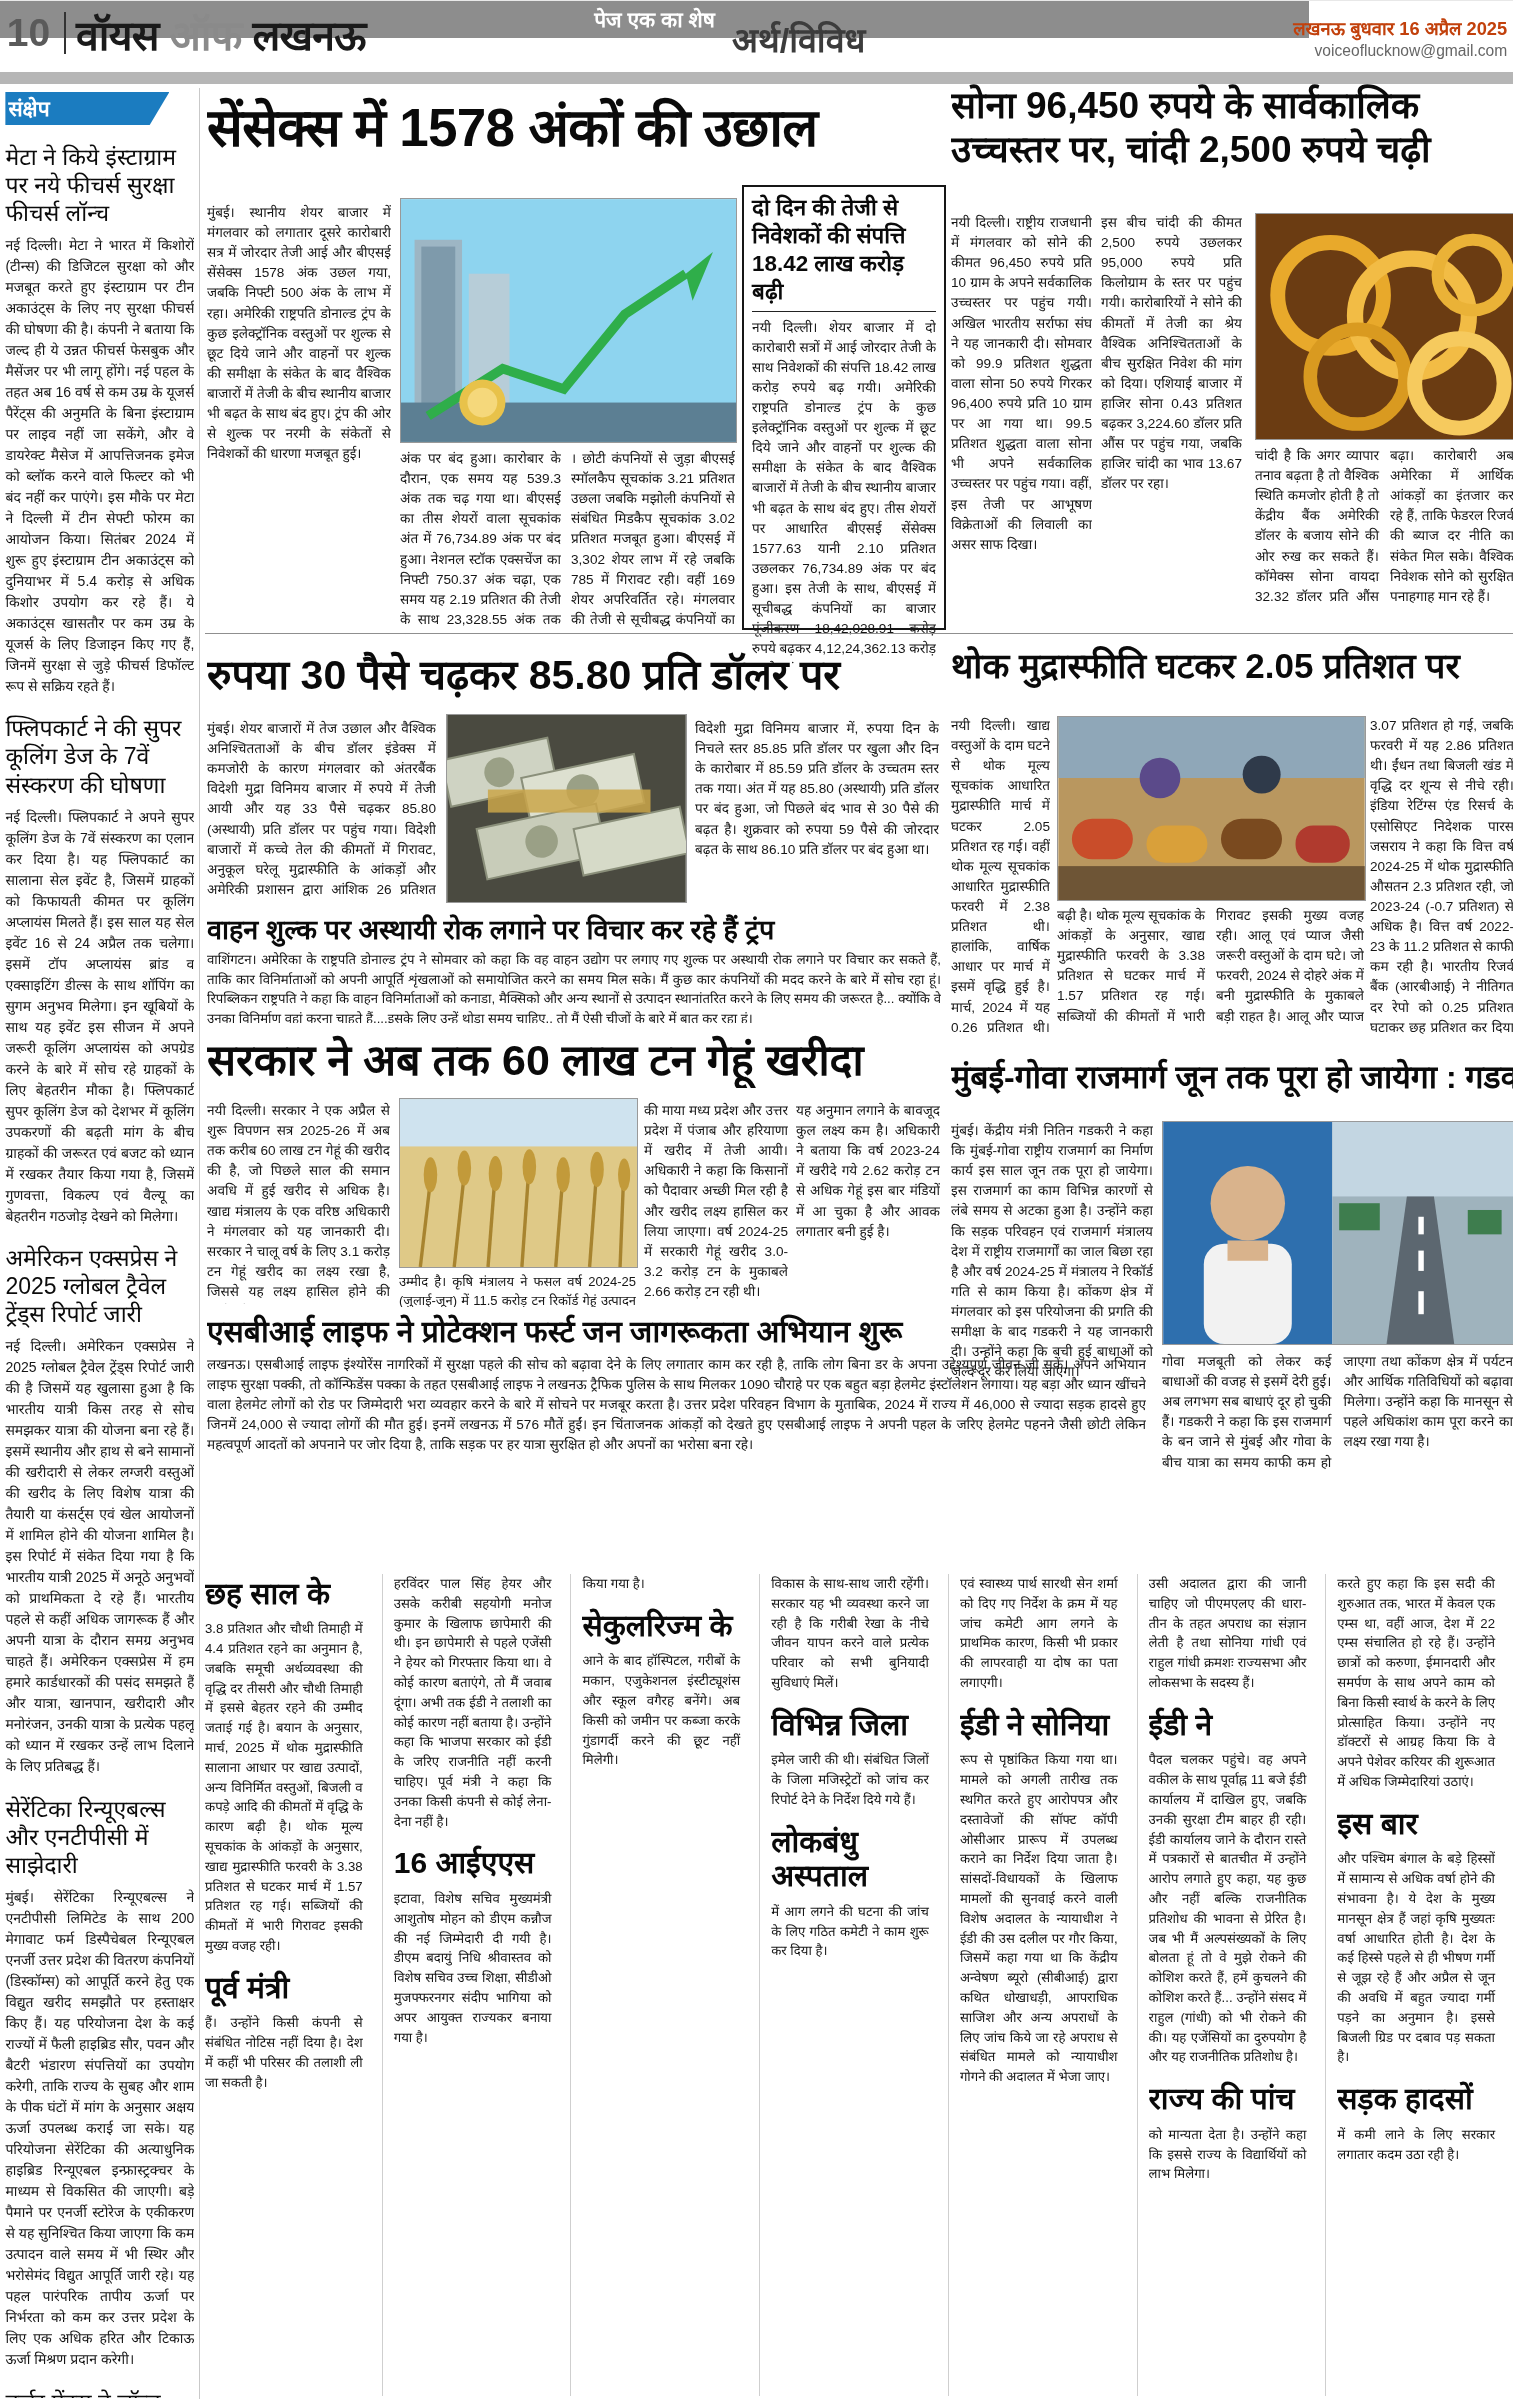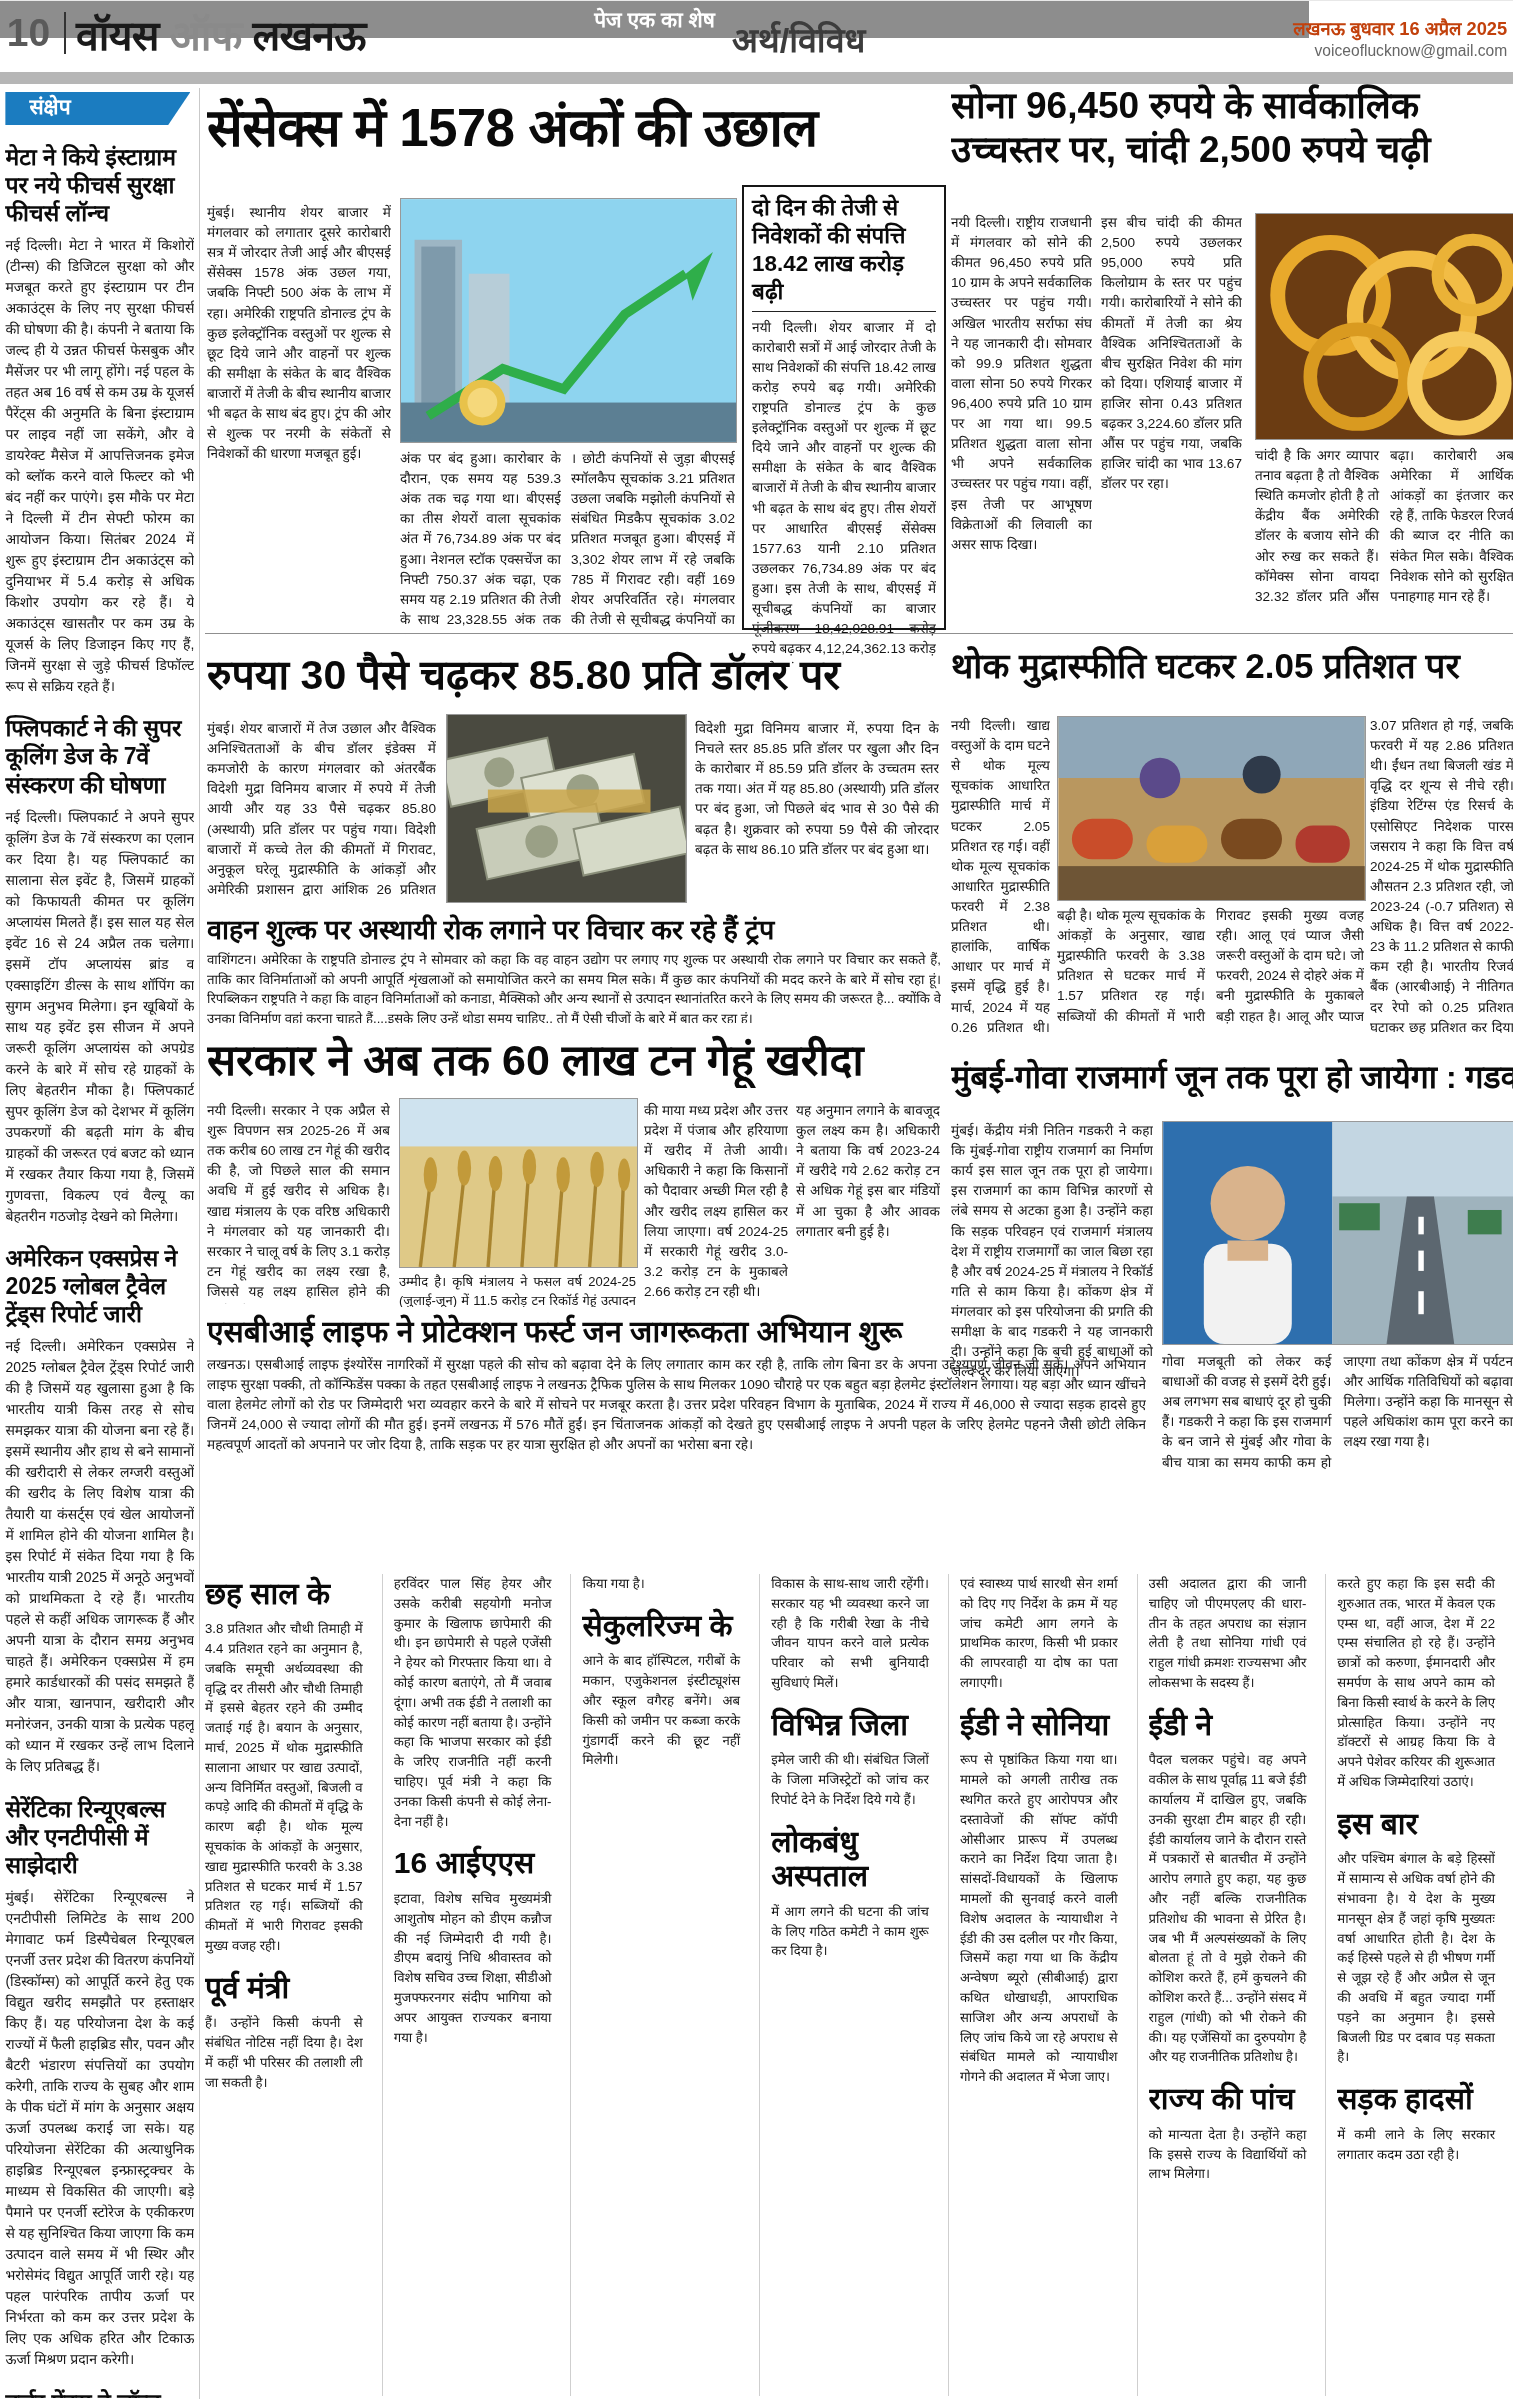--- a/index.html
+++ b/index.html
@@ -18,22 +18,22 @@
   #paper .mid{color:#8a8a8a;}
   #section{left:732px;top:15px;font-size:34px;font-weight:bold;color:#3c3c3c;}
   #dl1{right:6.8px;top:13.6px;font-size:18.3px;font-weight:bold;color:#c2410c;text-align:left;}
   #dl2{right:6.8px;top:41px;font-size:15.6px;color:#666;text-align:right;}
   #topbar{left:0;top:71px;width:1514px;height:12.2px;background:#b6b6b6;}
 
   
   #briefs{left:5.4px;top:91px;width:189px;height:2306px;overflow:hidden;}
   #briefs-rule{left:199px;top:87px;height:2311px;}
   #sankshep{width:161px;height:33px;background:#1b7cc0;color:#fff;font-size:21px;font-weight:bold;
-            line-height:33px;padding-left:24px;clip-path:polygon(0 0,100% 0,88% 100%,0 100%);font-family:Liberation Mono, monospace;}
-  .btitle{font-size:23px;line-height:1.22;font-weight:bold;color:#0b0b0b;margin:17.6px 0 8.1px 0;}
+            line-height:33px;padding-left:3px;clip-path:polygon(0 0,100% 0,88% 100%,0 100%);}
+  .btitle{font-size:23px;line-height:1.22;font-weight:normal;color:#0b0b0b;margin:17.6px 0 8.1px 0;}
   .bbody{font-size:14px;line-height:1.5;text-align:justify;color:#161616;}
   .bbody::first-line{}
 
   
   .h-main{font-weight:bold;color:#0a0a0a;}
 
   
   .ph{position:absolute;overflow:hidden;border:0.7px solid #999;}
 
   

